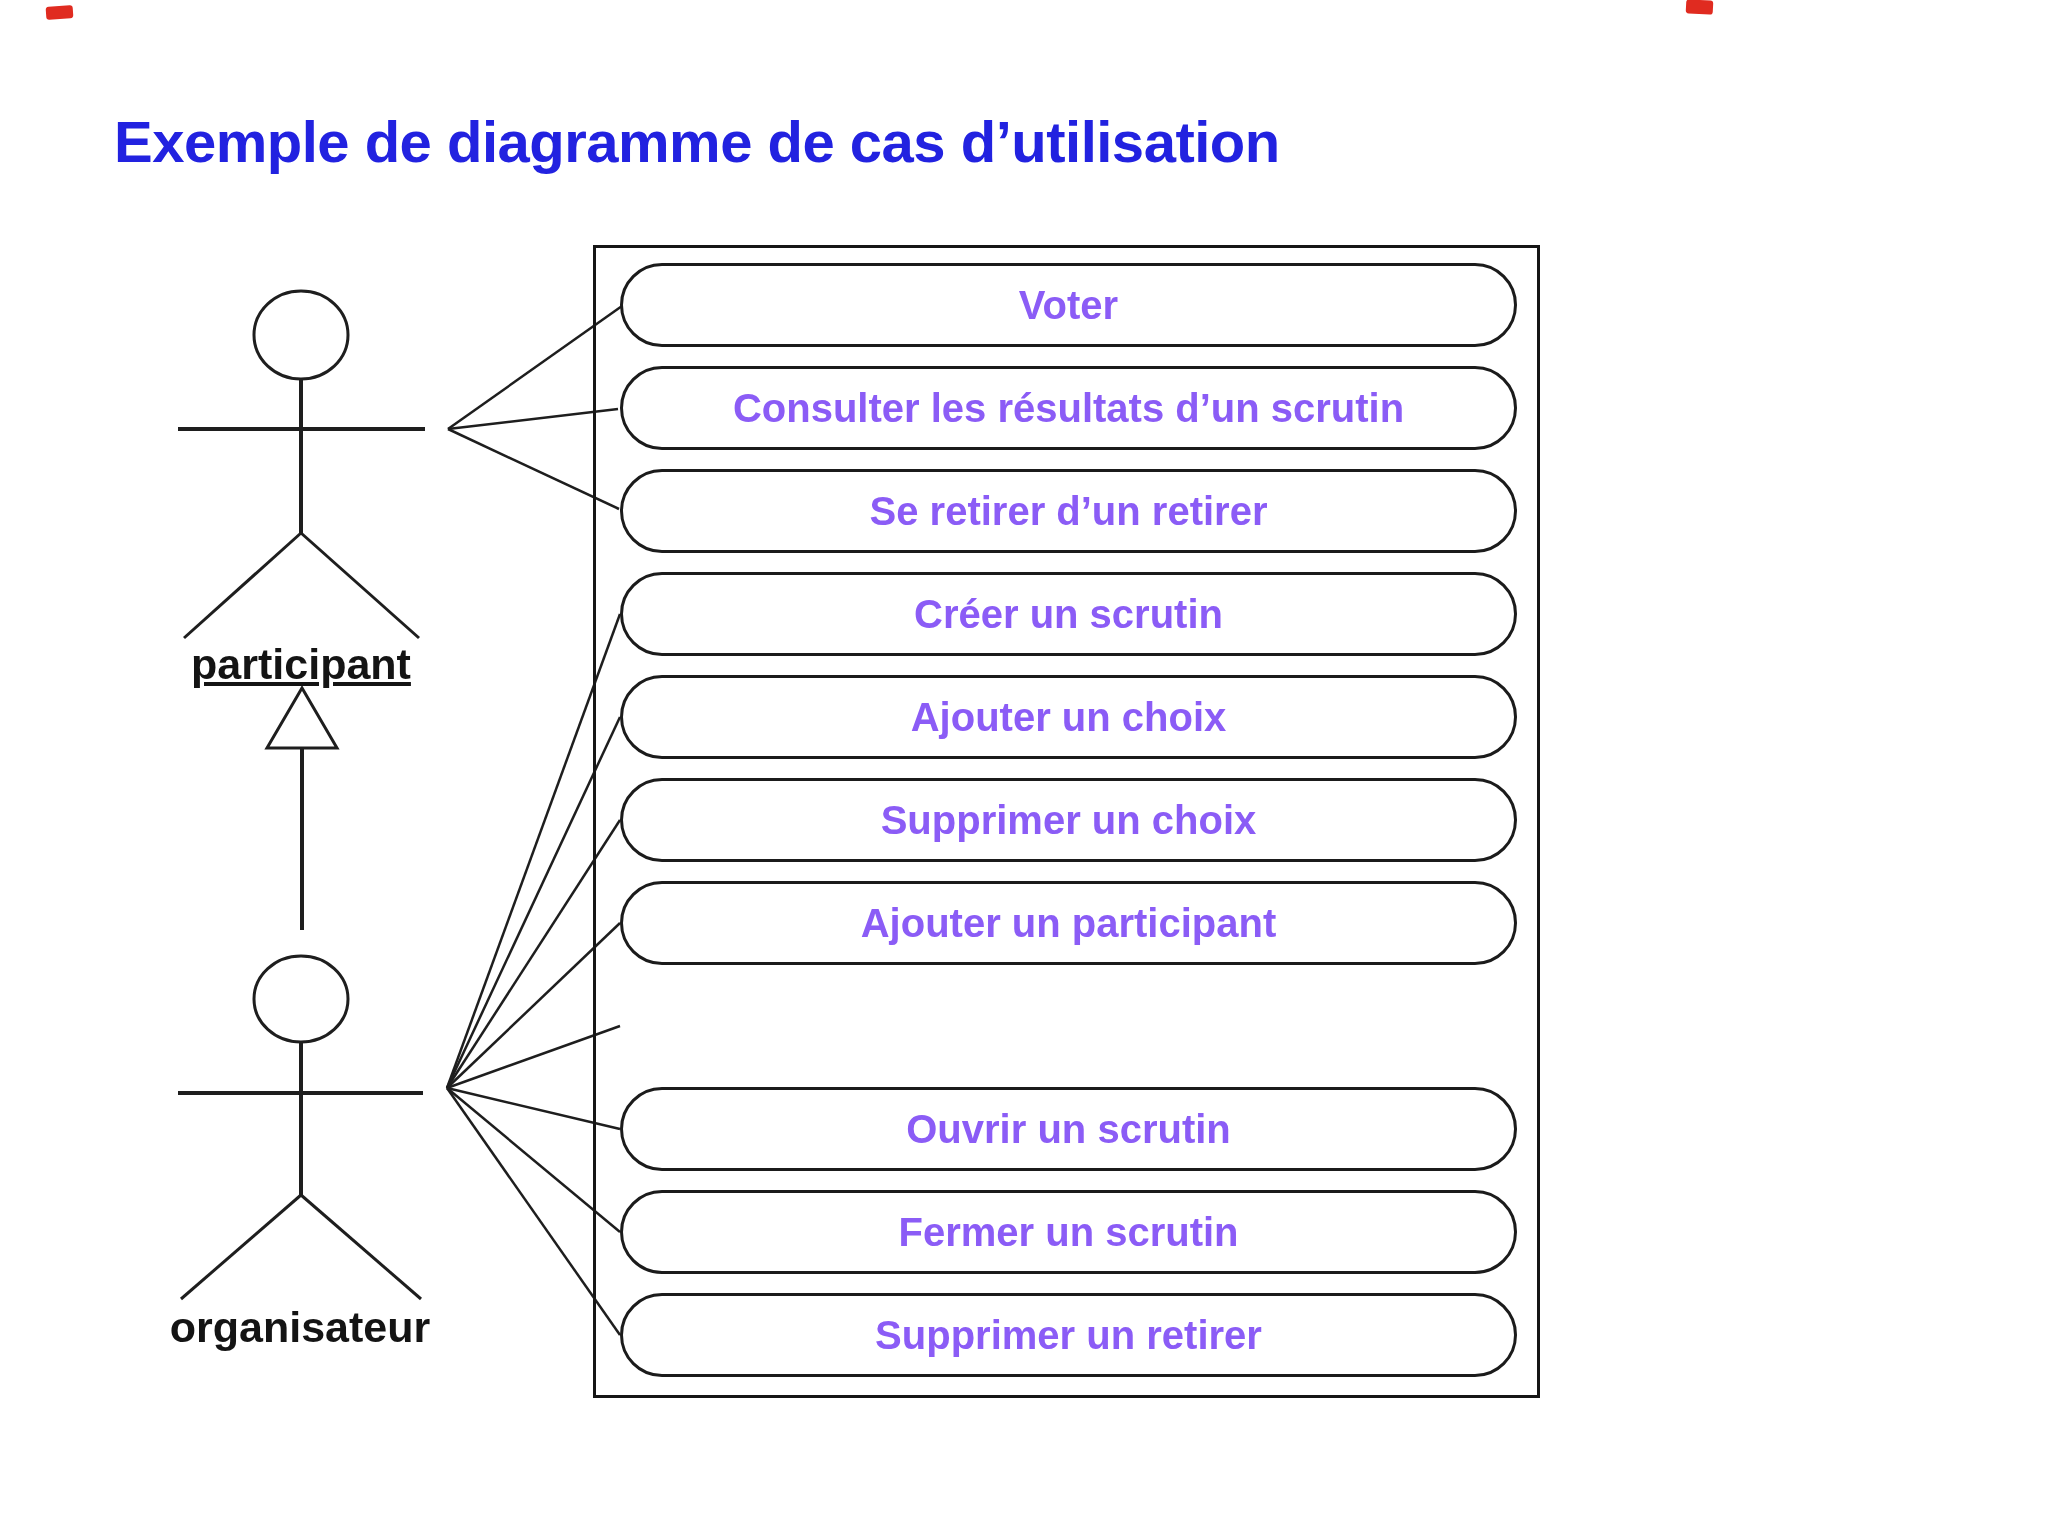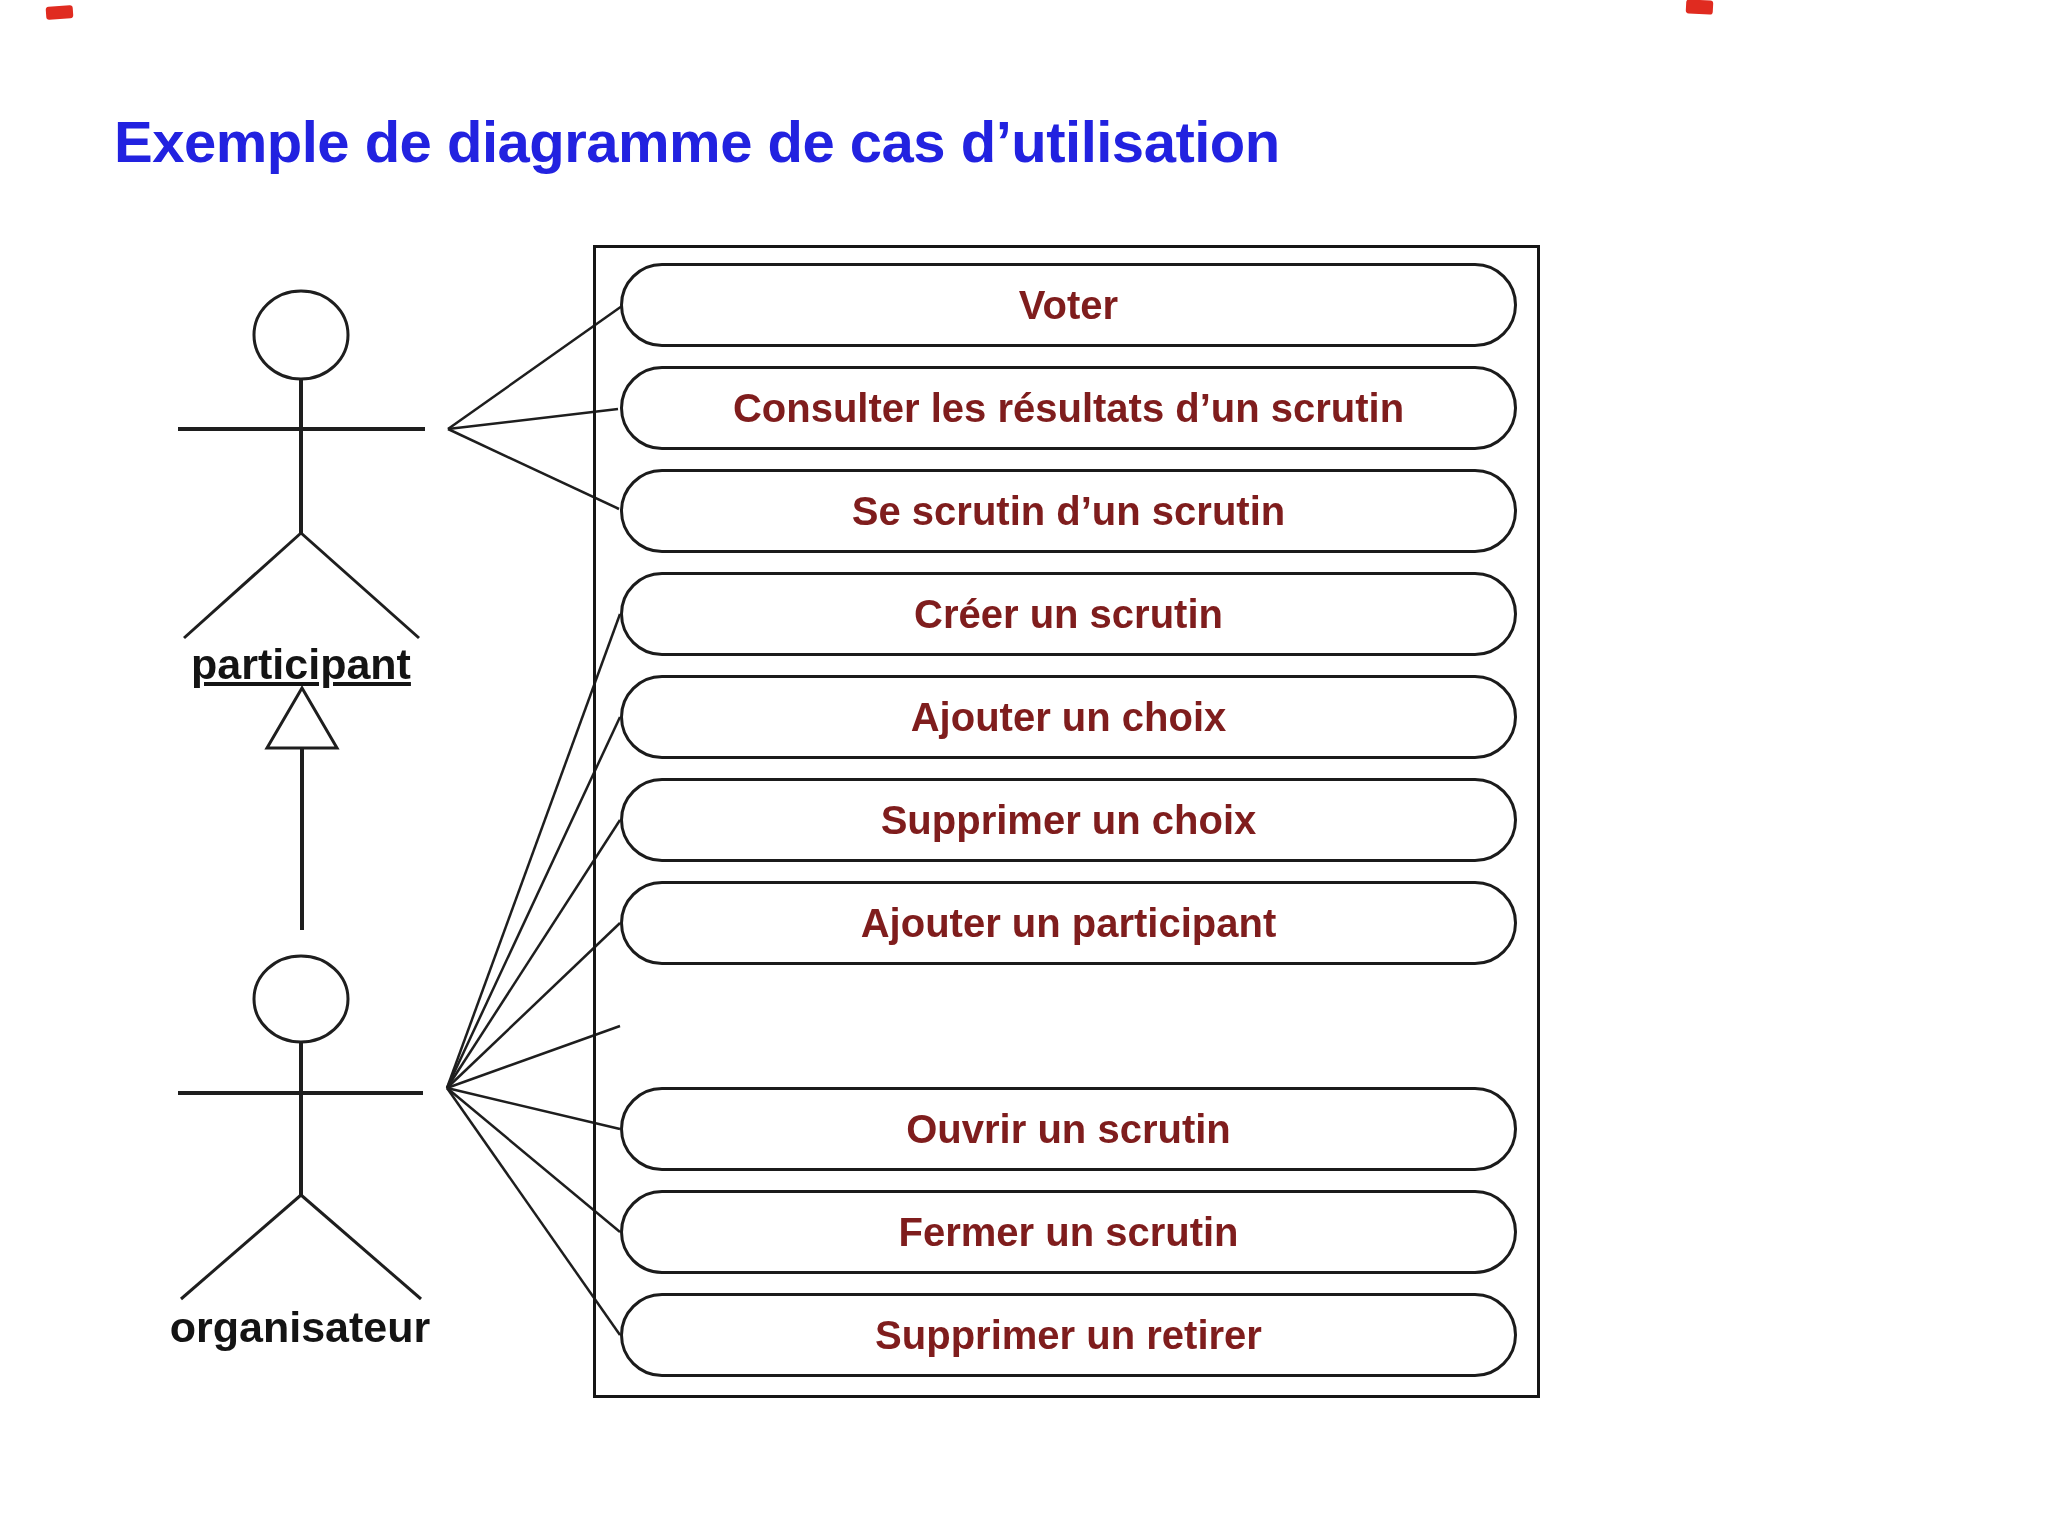--- a/index.html
+++ b/index.html
@@ -17,21 +17,21 @@
   #red-mark-right{left:1686px;top:0px;width:27px;height:14px;transform:rotate(3deg);}
   .system-box{
     position:absolute;left:593px;top:245px;width:947px;height:1153px;
     border:3px solid #161616;box-sizing:border-box;background:transparent;
   }
   .usecase{
     position:absolute;left:620px;width:897px;height:84px;
     border:3px solid #1b1b1b;border-radius:42px;box-sizing:border-box;
     background:#ffffff;
     display:flex;align-items:center;justify-content:center;
-    font-size:40px;font-weight:bold;color:#7f1d1d;white-space:nowrap;
+    font-size:40px;font-weight:bold;color:#8b5cf6;white-space:nowrap;
   }
   .actor-label{
     position:absolute;text-align:center;
     font-size:43px;font-weight:bold;color:#141414;white-space:nowrap;
   }
   #label-participant{left:150px;top:640px;width:302px;text-decoration:underline;}
   #label-organisateur{left:140px;top:1303px;width:320px;}
   svg.diagram-lines{position:absolute;left:0;top:0;}
   svg.diagram-lines line, svg.diagram-lines ellipse, svg.diagram-lines polygon{
     stroke:#1e1e1e;fill:none;
@@ -88,21 +88,21 @@
     </g>
   </svg>
 
   <div class="actor-label" id="label-participant">participant</div>
   <div class="actor-label" id="label-organisateur">organisateur</div>
 
   <div class="system-box"></div>
 
   <div class="usecase" style="top:263px">Voter</div>
   <div class="usecase" style="top:366px">Consulter les résultats d’un scrutin</div>
-  <div class="usecase" style="top:469px">Se scrutin d’un scrutin</div>
+  <div class="usecase" style="top:469px">Se retirer d’un retirer</div>
   <div class="usecase" style="top:572px">Créer un scrutin</div>
   <div class="usecase" style="top:675px">Ajouter un choix</div>
   <div class="usecase" style="top:778px">Supprimer un choix</div>
   <div class="usecase" style="top:881px">Ajouter un participant</div>
   <div class="usecase" style="top:1087px">Ouvrir un scrutin</div>
   <div class="usecase" style="top:1190px">Fermer un scrutin</div>
   <div class="usecase" style="top:1293px">Supprimer un retirer</div>
 
 </div>
 

